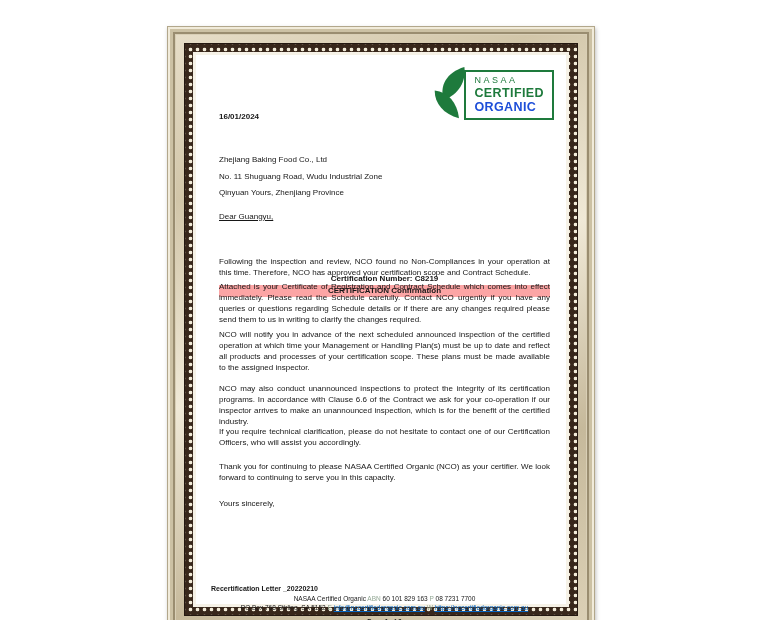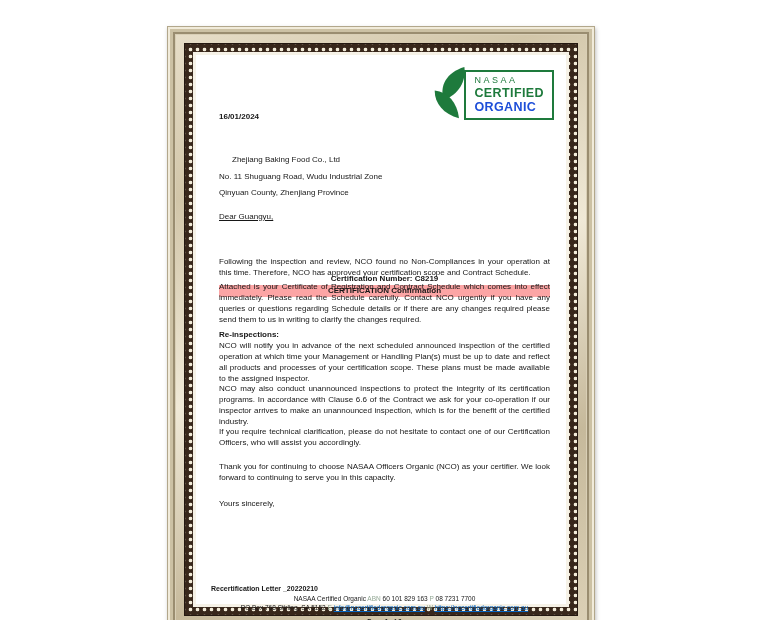--- a/index.html
+++ b/index.html
@@ -23,21 +23,21 @@
   .paper { position:relative; width:100%; height:100%; background:#ffffff;
            color:#171717; font-size:8px; line-height:11px; }
 
   
   .block { position:absolute; left:23px; right:16px; }
   .just  { text-align:justify; }
   .ctr   { text-align:center;margin-top:45px; }
   .bold  { font-weight:700; }
 
   .date        { top:56px;  font-weight:700; }
-  .addr1       { top:99px;margin-left:13px;  }
+  .addr1       { top:99px;  }
   .addr2       { top:116px; }
   .addr3       { top:132px; }
   .salutation  { top:156px;text-decoration:underline; }
   .certline    { top:173px; font-weight:700; }
   .certbar     { top:185px; font-weight:700; background:#fca5a5; line-height:12px; }
   .p1          { top:201px; }
   .p2          { top:226px; }
   .reblock     { top:274px; }
   .p4          { top:328px; }
   .p5          { top:371px; }
@@ -77,37 +77,36 @@
           <div class="logo-box">
             <div class="logo-nasaa">NASAA</div>
             <div class="logo-certified">CERTIFIED</div>
             <div class="logo-organic">ORGANIC</div>
           </div>
         </div>
 
         <div class="block date">16/01/2024</div>
         <div class="block addr1">Zhejiang Baking Food Co., Ltd</div>
         <div class="block addr2">No. 11 Shuguang Road, Wudu Industrial Zone</div>
-        <div class="block addr3">Qinyuan County, Zhenjiang Province</div>
+        <div class="block addr3">Qinyuan Yours, Zhenjiang Province</div>
         <div class="block salutation">Dear Guangyu,</div>
 
         <div class="block certline ctr">Certification Number: C8219</div>
         <div class="block certbar ctr">CERTIFICATION Confirmation</div>
 
         <div class="block p1 just">Following the inspection and review, NCO found no Non-Compliances in your operation at this time. Therefore, NCO has approved your certification scope and Contract Schedule.</div>
         <div class="block p2 just">Attached is your Certificate of Registration and Contract Schedule which comes into effect immediately. Please read the Schedule carefully. Contact NCO urgently if you have any queries or questions regarding Schedule details or if there are any changes required please send them to us in writing to clarify the changes required.</div>
 
         <div class="block reblock">
-          <div class="bold">Re-inspections:</div>
           <div class="just">NCO will notify you in advance of the next scheduled announced inspection of the certified operation at which time your Management or Handling Plan(s) must be up to date and reflect all products and processes of your certification scope. These plans must be made available to the assigned inspector.</div>
         </div>
 
         <div class="block p4 just">NCO may also conduct unannounced inspections to protect the integrity of its certification programs. In accordance with Clause 6.6 of the Contract we ask for your co-operation if our inspector arrives to make an unannounced inspection, which is for the benefit of the certified industry.</div>
         <div class="block p5 just">If you require technical clarification, please do not hesitate to contact one of our Certification Officers, who will assist you accordingly.</div>
-        <div class="block p6 just">Thank you for continuing to choose NASAA Officers Organic (NCO) as your certifier. We look forward to continuing to serve you in this capacity.</div>
+        <div class="block p6 just">Thank you for continuing to please NASAA Certified Organic (NCO) as your certifier. We look forward to continuing to serve you in this capacity.</div>
         <div class="block closing">Yours sincerely,</div>
 
         <div class="block foot1 ctr">
           <span>NASAA Certified Organic</span>
           <span class="muted">ABN</span>
           <span>60 101 829 163</span>
           <span class="muted">P</span>
           <span>08 7231 7700</span>
         </div>
         <div class="block foot2 ctr">

